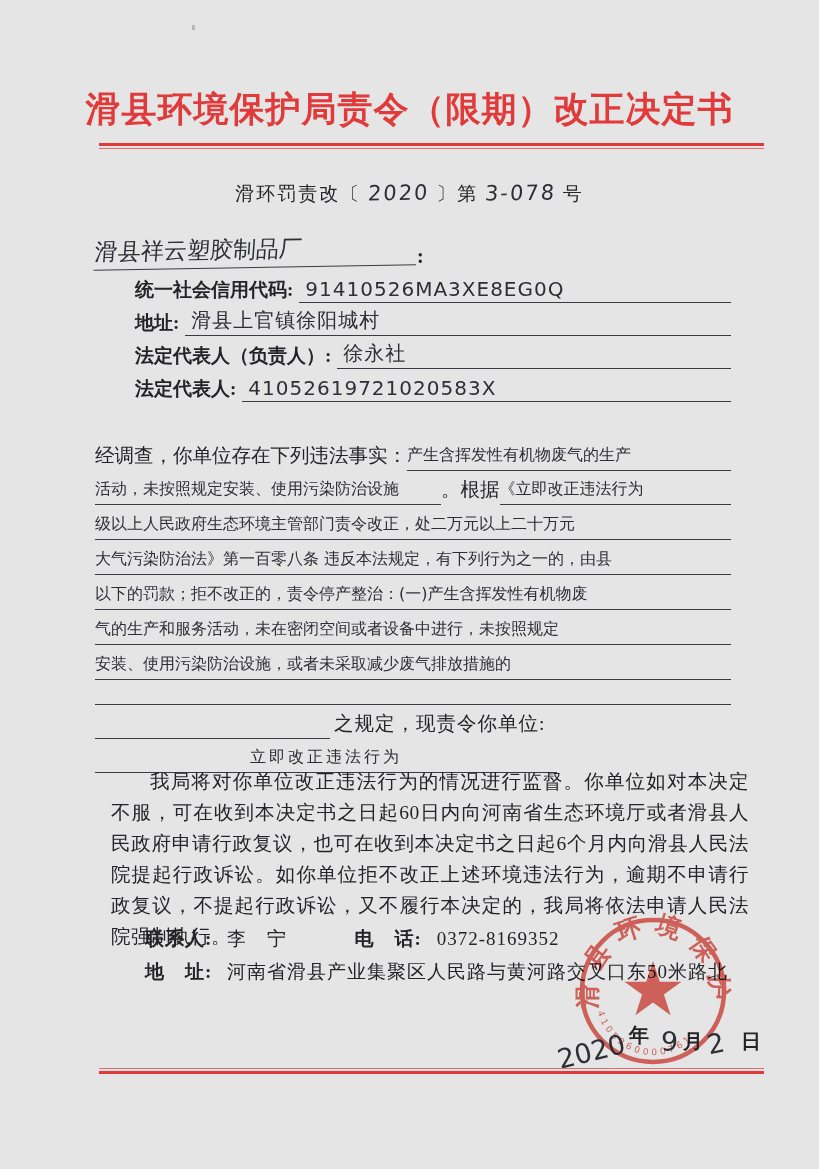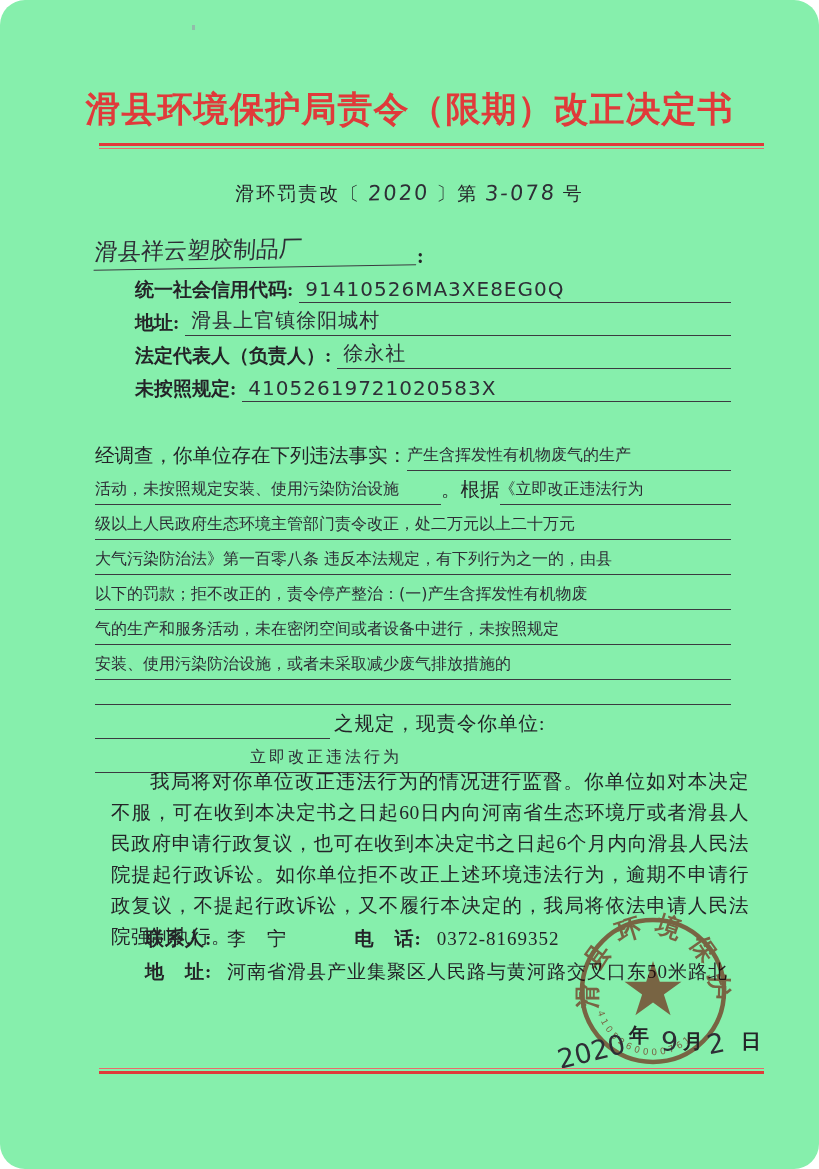--- a/index.html
+++ b/index.html
@@ -1,21 +1,20 @@
 <!DOCTYPE html>
 <html><head>
 <meta charset="utf-8">
 <style>
   html,body{margin:0;padding:0;background:#ffffff;}
   .page{
     position:relative;width:819px;height:1169px;margin:0 auto;
-    background:#86efac;overflow:hidden;
+    background:#e5e5e5;overflow:hidden;
     font-family:"Liberation Serif","DejaVu Serif",serif;
     color:#26262b;
-    border-radius:25px;
   }
   
   .printed{font-family:"Liberation Serif","DejaVu Serif",serif;color:#242428;}
   
   .hand{
     font-family:"DejaVu Sans","Liberation Sans",sans-serif;
     color:#2e2e36;
   }
   .tilt{display:inline-block;transform:skewX(-5deg) rotate(-1deg);}
   
@@ -117,21 +116,21 @@
     </div>
     <div class="frow">
       <span class="label printed">地址:</span>
       <span class="value hand">滑县上官镇徐阳城村</span>
     </div>
     <div class="frow">
       <span class="label printed">法定代表人（负责人）:</span>
       <span class="value hand">徐永社</span>
     </div>
     <div class="frow">
-      <span class="label printed">未按照规定:</span>
+      <span class="label printed">法定代表人:</span>
       <span class="value hand">41052619721020583X</span>
     </div>
   </div>
 
   <div class="facts">
     <div class="fline">
       <span class="printed">经调查，你单位存在下列违法事实：</span>
       <span class="hand u grow">产生含挥发性有机物废气的生产</span>
     </div>
     <div class="fline">

